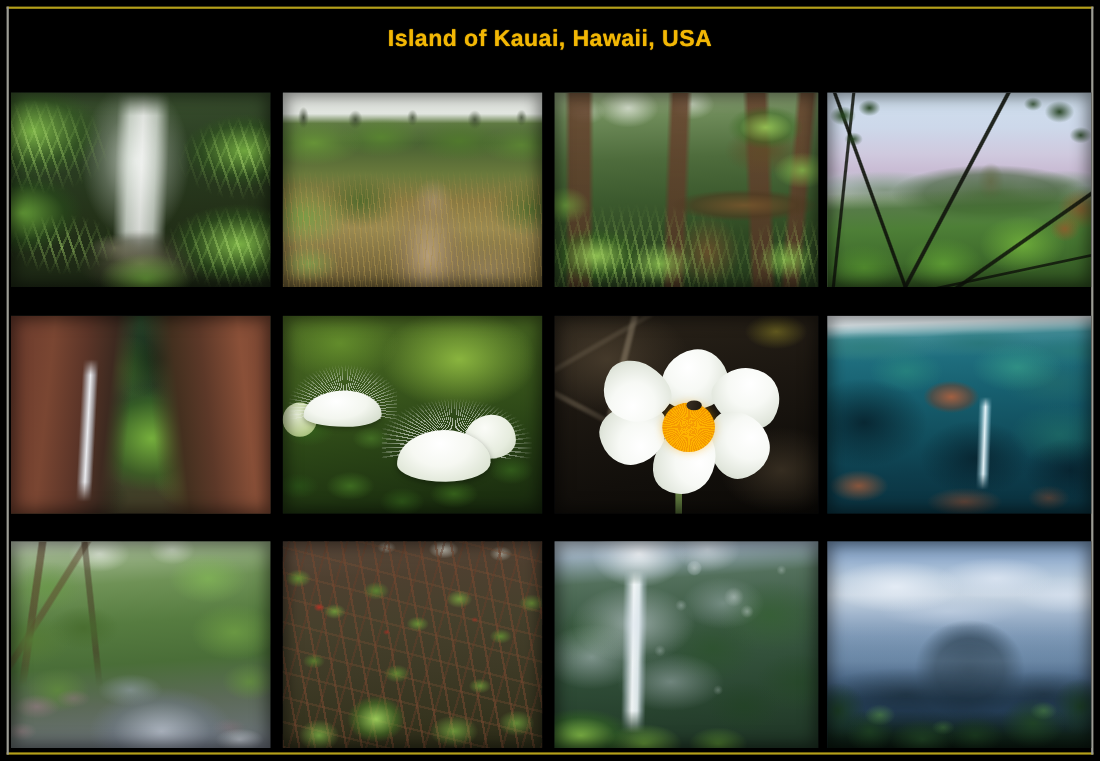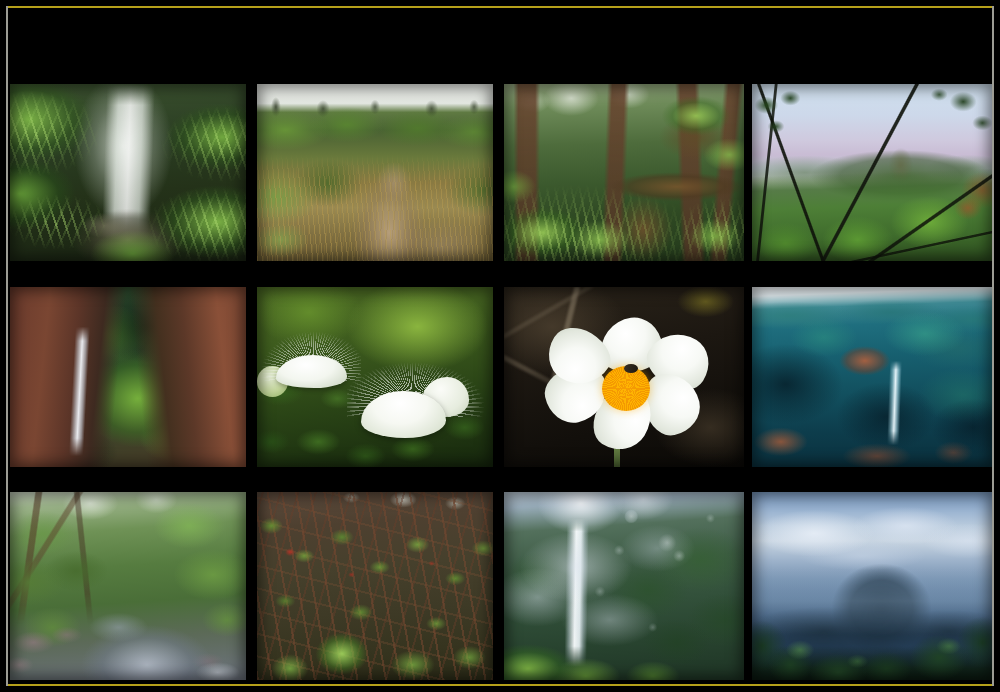--- a/index.html
+++ b/index.html
@@ -634,20 +634,21 @@
 </head>
 <body>
 
 <div id="page">
 
   <div id="frame-top"></div>
   <div id="frame-bottom"></div>
   <div id="frame-left"></div>
   <div id="frame-right"></div>
 
+  <div id="title">Island of Kauai, Hawaii, USA</div>
 
   <div id="grid">
 
     <div class="photo c0 r0" title="Tropical waterfall cascading through dense green ferns in a forest gulch" aria-label="Tropical waterfall cascading through dense green ferns in a forest gulch">
       <div class="inner">
         <div class="lay p1-bg"></div>
         <div class="lay p1-fall"></div>
         <div class="lay p1-rock"></div>
         <div class="lay p1-ferns"></div>
         <div class="lay p1-fronds"></div>

